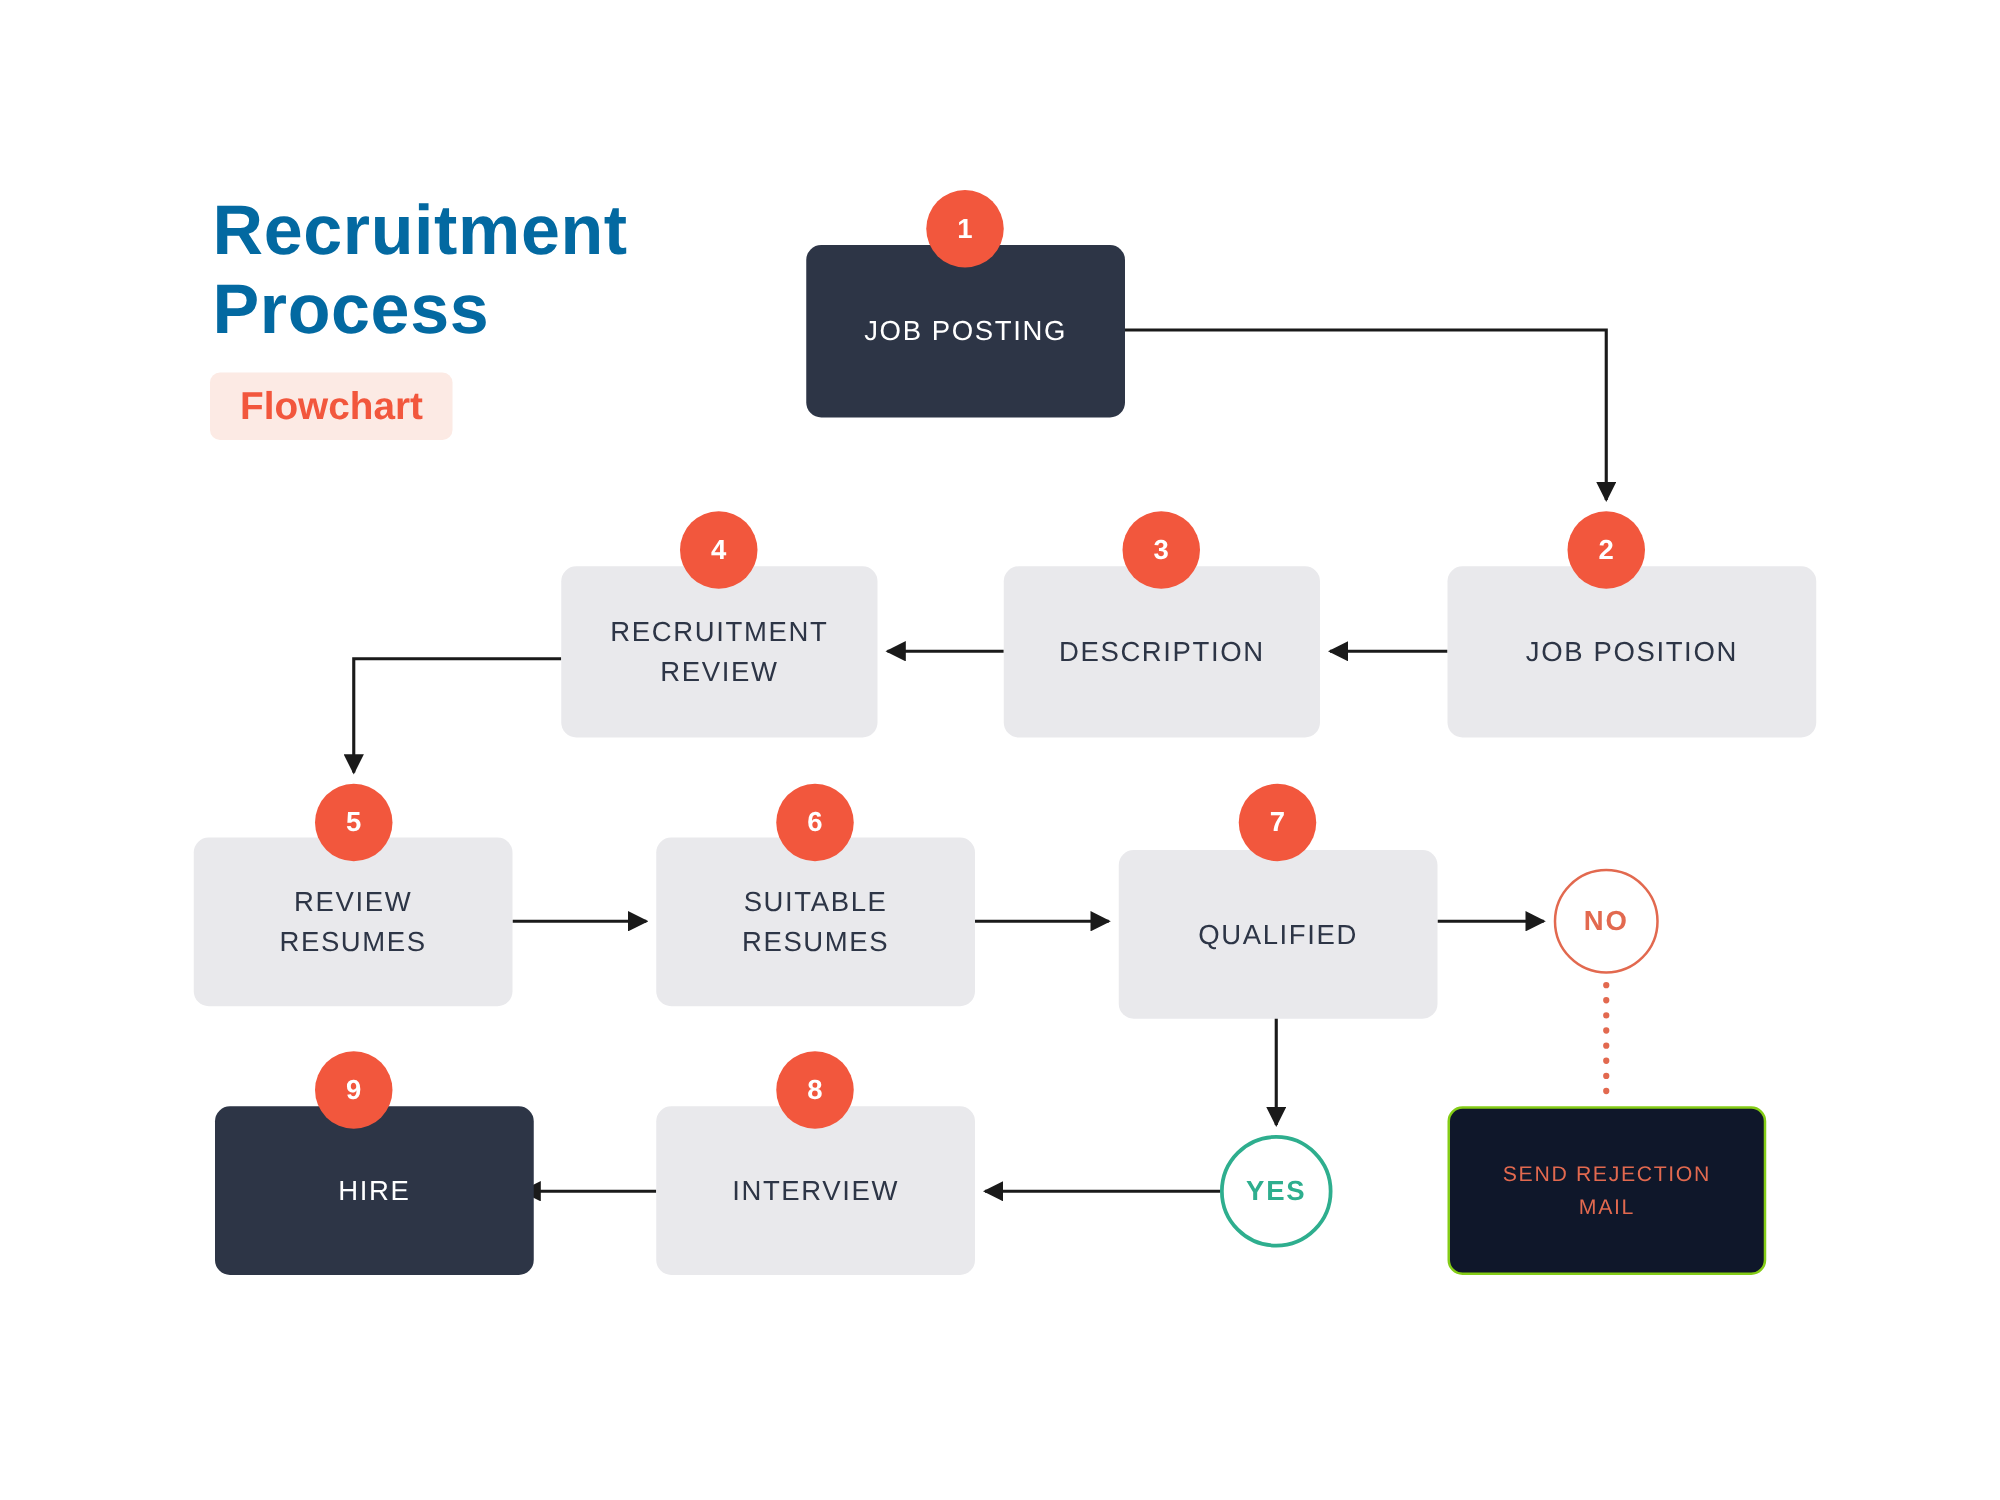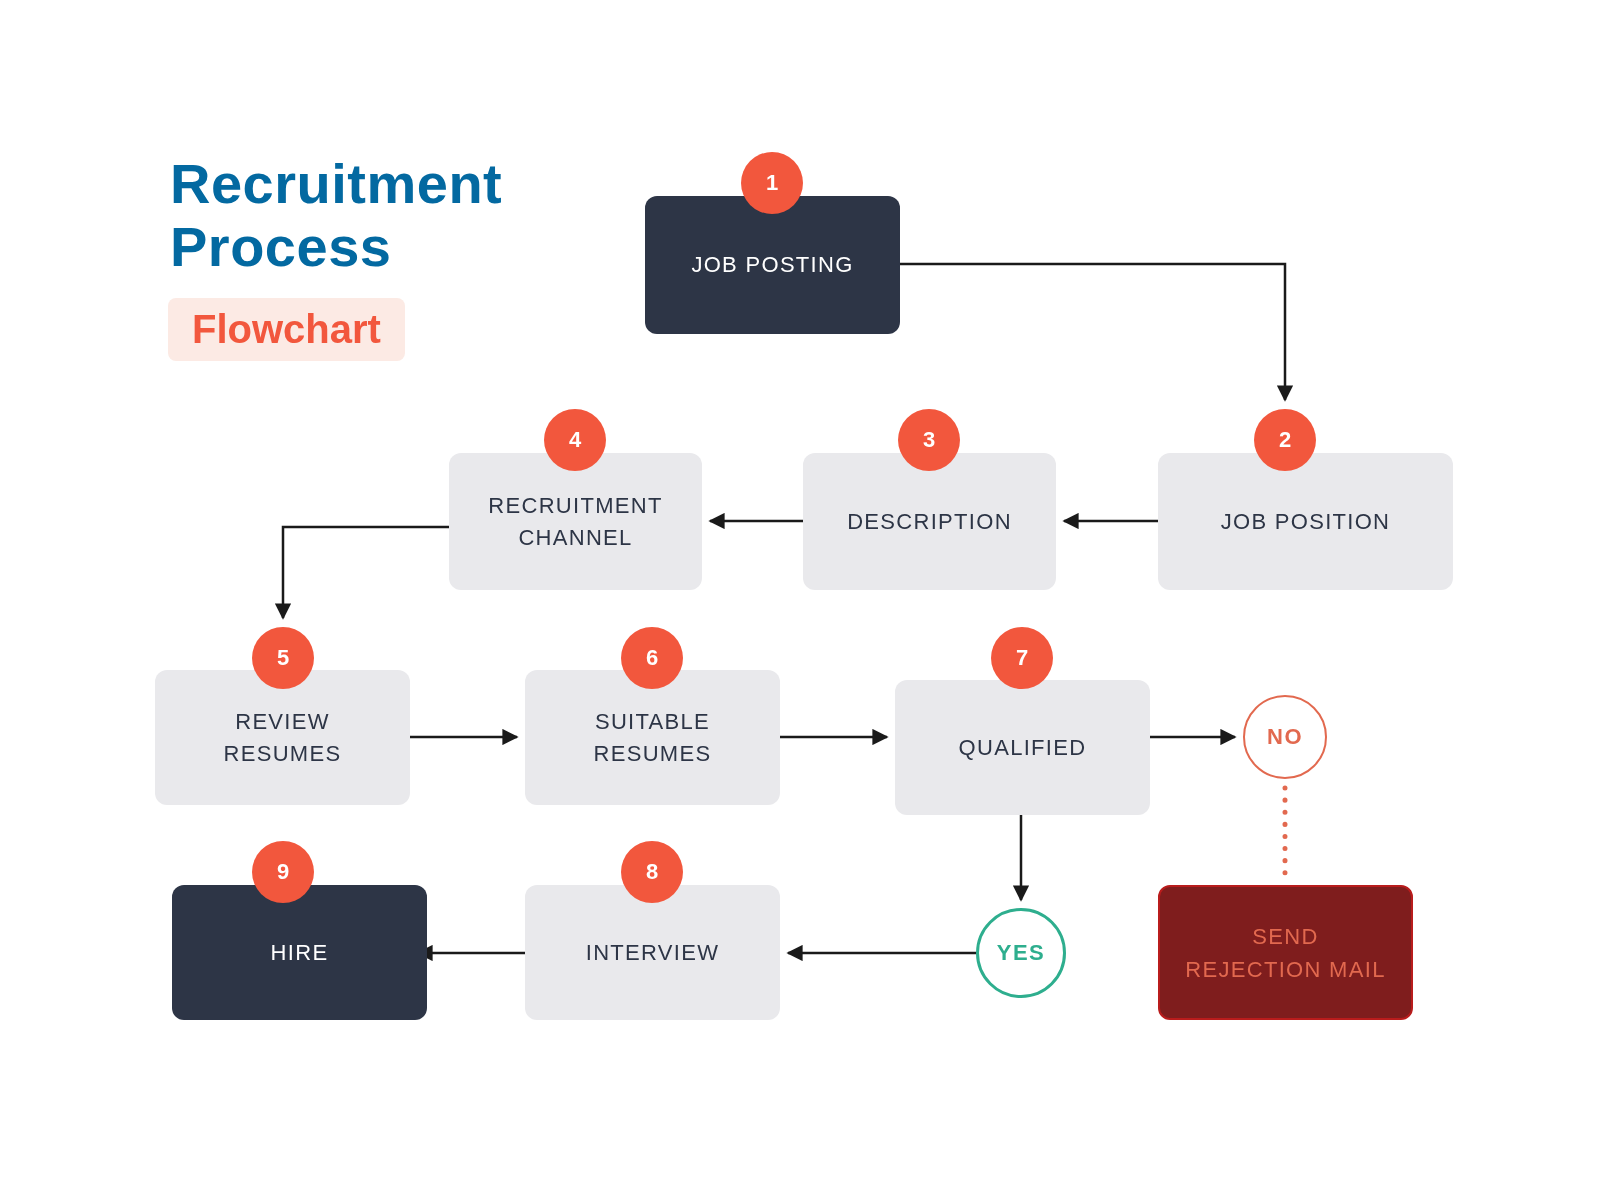--- a/index.html
+++ b/index.html
@@ -21,21 +21,21 @@
     font-weight:700;
     color:#0369a1;
     letter-spacing:0.5px;
   }
   .subtitle-badge{
     position:absolute;
     left:168px;
     top:298px;
     background:#fceae4;
     color:#f2573d;
-    font-size:40px;
+    font-size:31px;
     font-weight:700;
     padding:9px 24px;
     border-radius:8px;
   }
   .node{
     position:absolute;
     background:#e9e9ec;
     border-radius:12px;
     display:flex;
     align-items:center;
@@ -86,29 +86,29 @@
   .decision.yes{
     left:976px; top:908px;
     width:90px; height:90px;
     border:3px solid #2eae8e;
     color:#2eae8e;
   }
   .outcome{
     position:absolute;
     left:1158px; top:885px;
     width:255px; height:135px;
-    border:2px solid #b91c1c;
+    border:2px solid #84cc16;
     border-radius:12px;
-    background:#7f1d1d;
+    background:#0f172a;
     color:#e2694f;
     display:flex;
     align-items:center;
     justify-content:center;
     text-align:center;
-    font-size:22px;
+    font-size:17px;
     letter-spacing:1.3px;
     line-height:1.5;
     padding:0 24px;
     box-sizing:border-box;
   }
   svg.connectors{
     position:absolute;
     left:0; top:0;
     width:1600px;
     height:1200px;
@@ -157,21 +157,21 @@
   </div>
 
   <div class="node" style="left:803px;top:453px;width:253px;height:137px;">
     <span>DESCRIPTION</span>
   </div>
   <div class="step-badge" style="left:898px;top:409px;">
     <span>3</span>
   </div>
 
   <div class="node" style="left:449px;top:453px;width:253px;height:137px;">
-    <span>RECRUITMENT CHANNEL</span>
+    <span>RECRUITMENT REVIEW</span>
   </div>
   <div class="step-badge" style="left:544px;top:409px;">
     <span>4</span>
   </div>
 
   <div class="node" style="left:155px;top:670px;width:255px;height:135px;text-align:center;">
     <span>REVIEW RESUMES</span>
   </div>
   <div class="step-badge" style="left:252px;top:627px;">
     <span>5</span>

